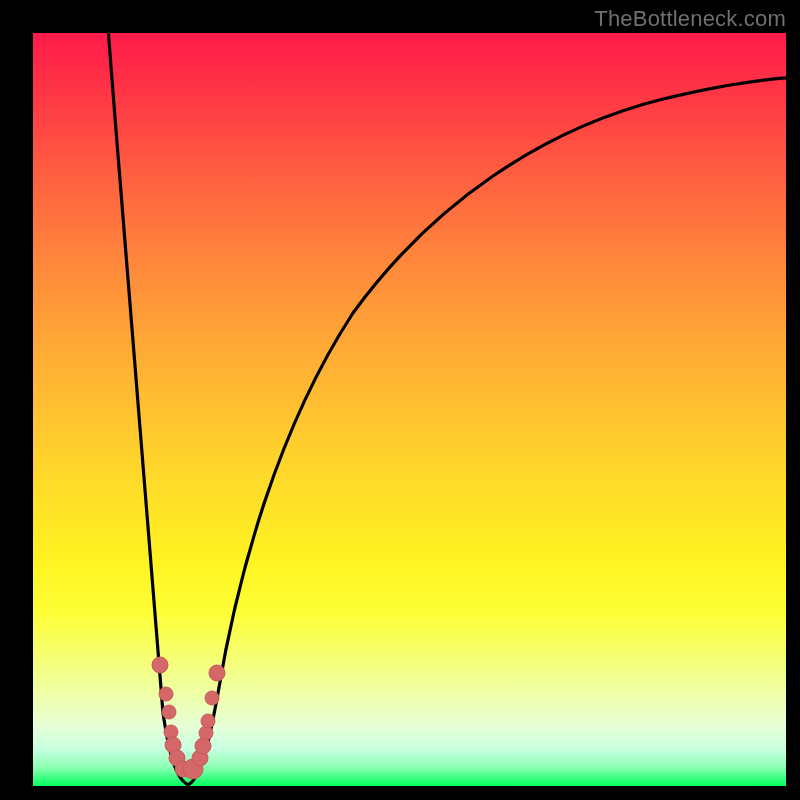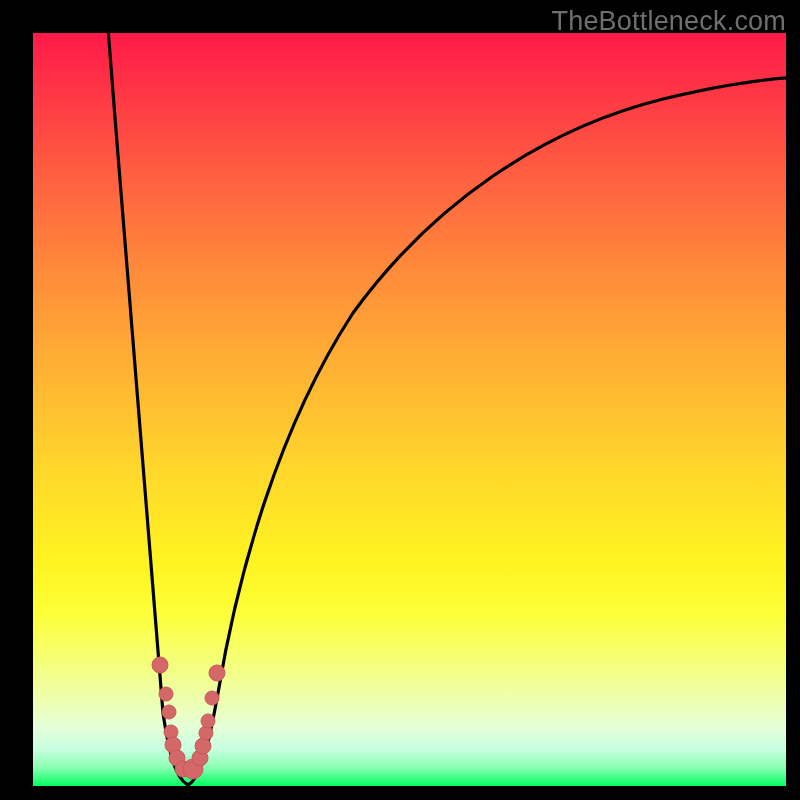--- a/index.html
+++ b/index.html
@@ -45,21 +45,21 @@
       #c9ffe1 95%,
       #8cffb4 97.5%,
       #03ff5f 100%
     );
   }
   .watermark {
     position: absolute;
     top: 6px;
     right: 14px;
     font-family: Arial, Helvetica, sans-serif;
-    font-size: 27px;
+    font-size: 22px;
     color: #6f6f6f;
     letter-spacing: 0.2px;
     user-select: none;
   }
   svg.curve {
     position: absolute;
     inset: 0;
   }
 </style>
 </head>

